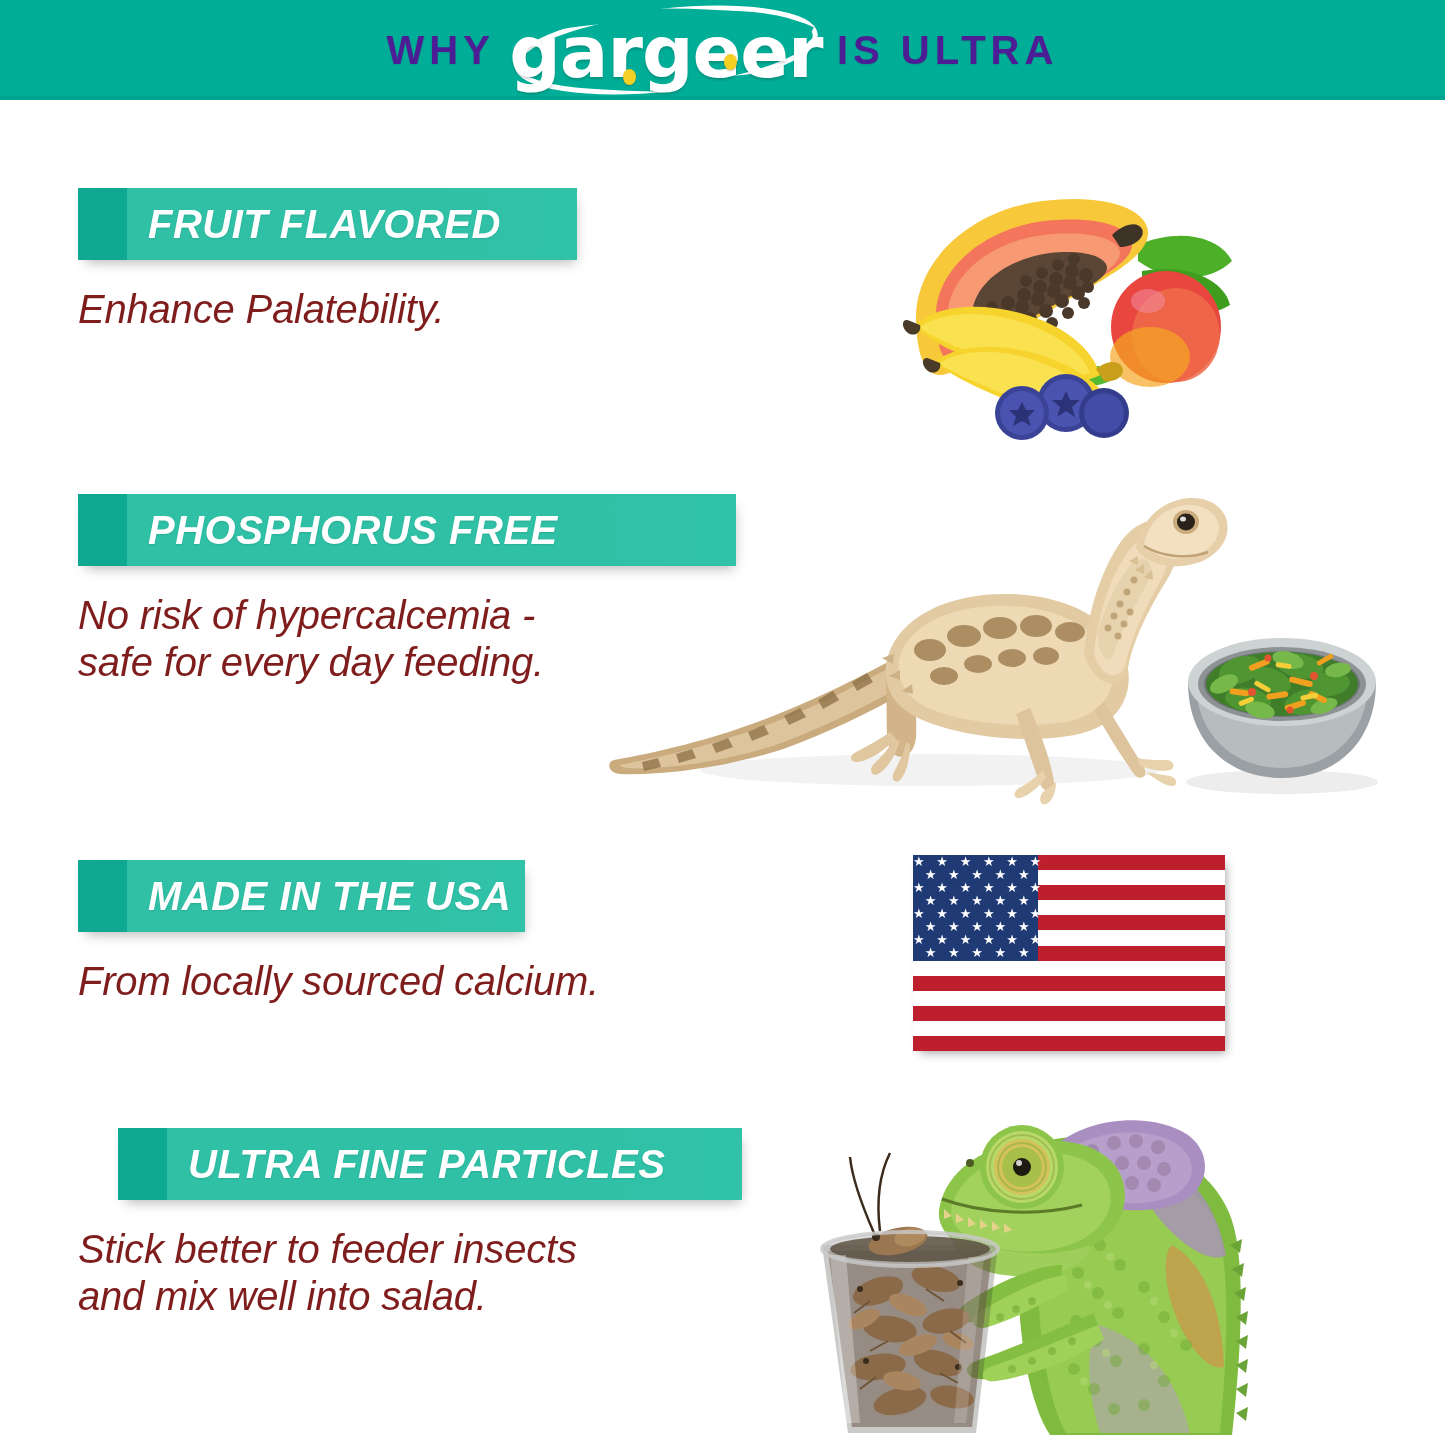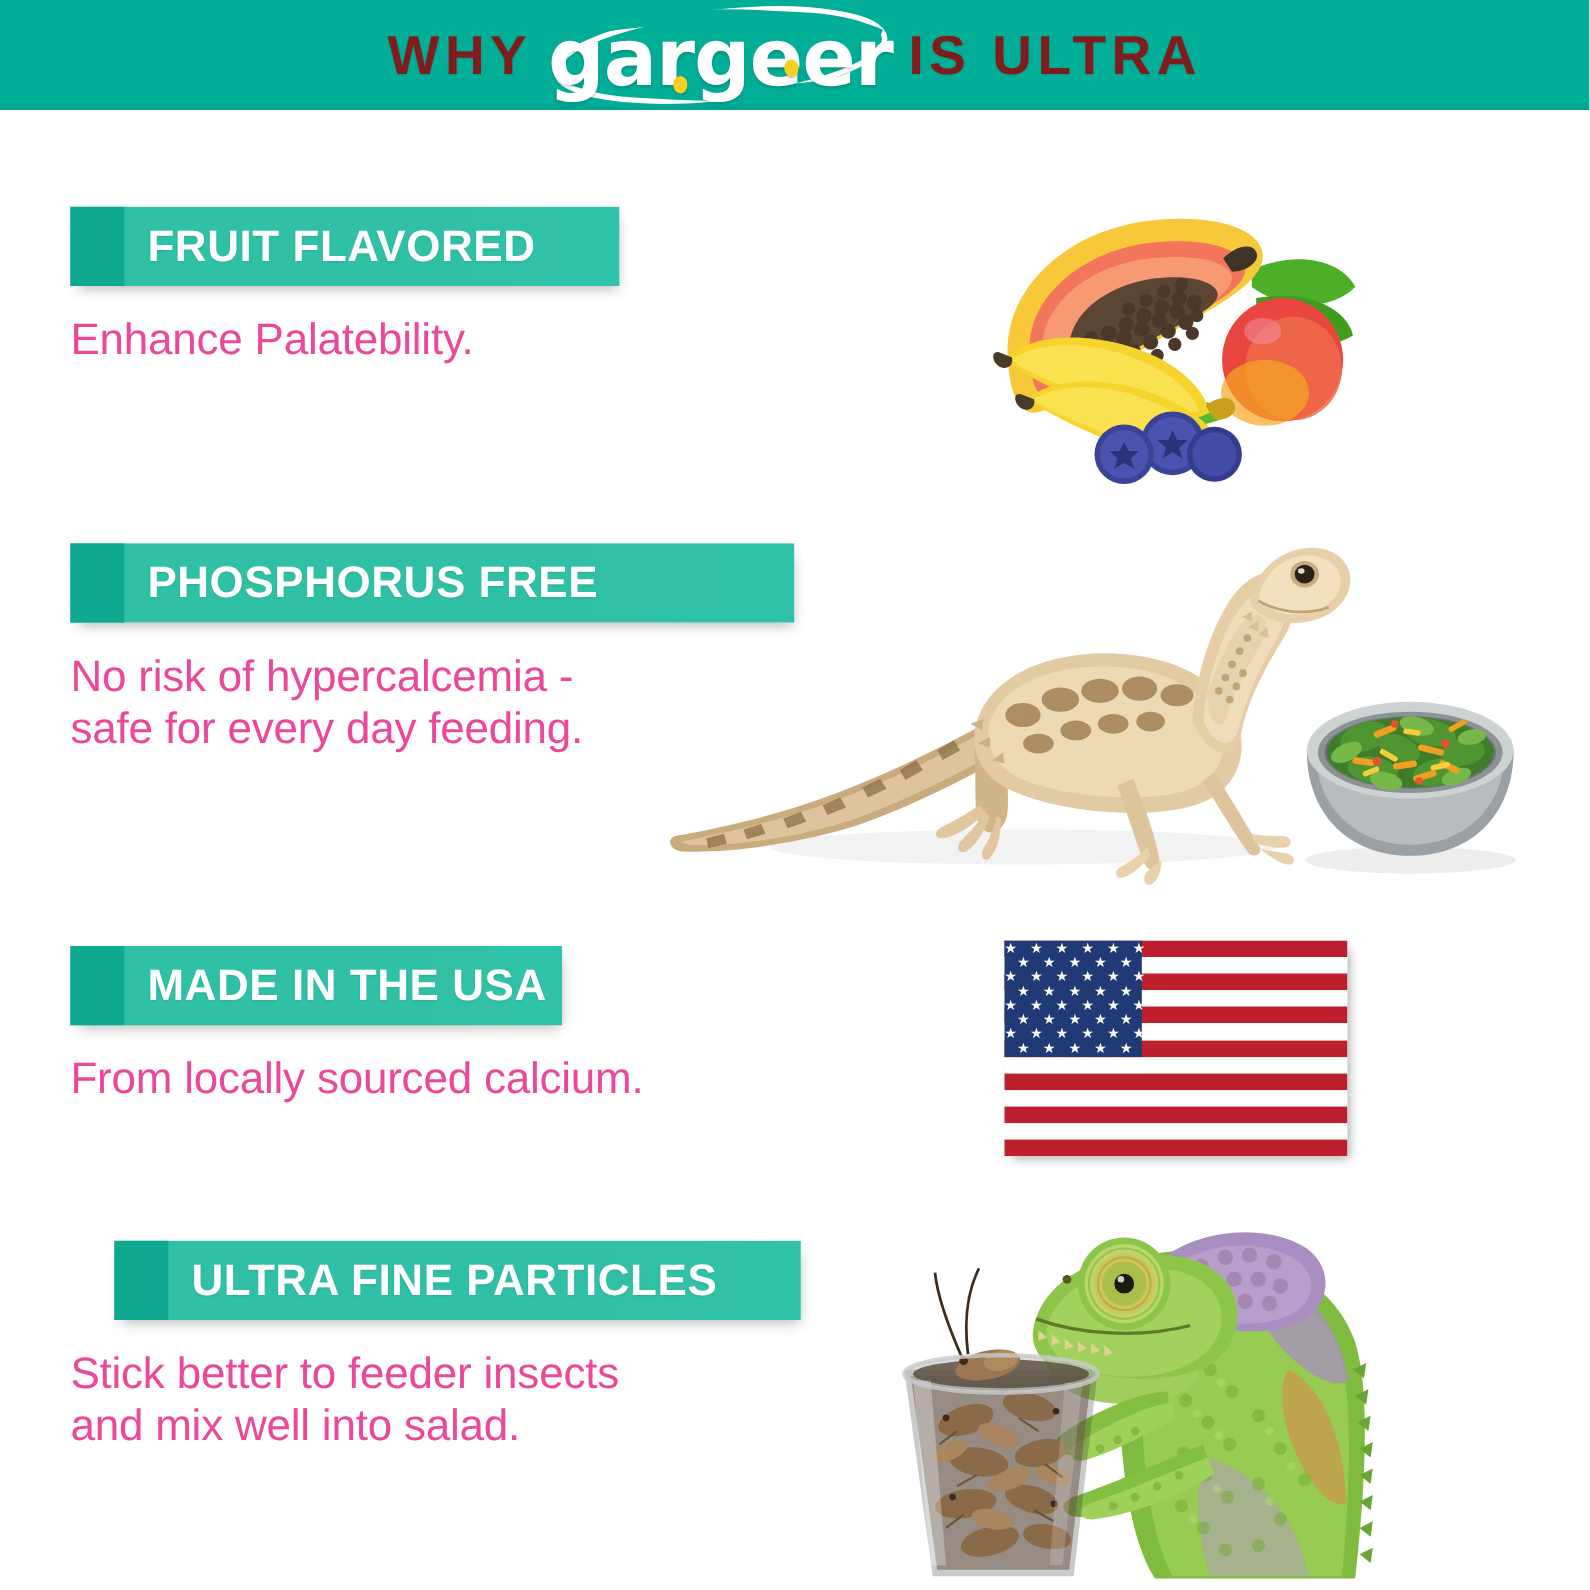--- a/index.html
+++ b/index.html
@@ -13,24 +13,24 @@
 
   
   .header{
     position:absolute;left:0;top:0;width:1445px;height:100px;
     background:#00ae98;
     display:flex;align-items:center;justify-content:center;
     box-shadow:inset 0 -4px 0 rgba(0,0,0,0.06);
   }
   .header-inner{display:flex;align-items:center;gap:16px;}
   .hdr-word{
-    color:#7f1d1d;
+    color:#4c1d95;
     font-family:"Liberation Sans", sans-serif;
     font-weight:bold;
-    font-size:50px;
+    font-size:40px;
     letter-spacing:5px;
     line-height:1;
     text-shadow:0 1px 2px rgba(0,0,0,0.12);
   }
   .logo-wrap{
     position:relative;width:310px;height:86px;
     display:flex;align-items:center;justify-content:center;
   }
   .logo-swoosh{position:absolute;left:0;top:0;width:310px;height:86px;}
   .logo-text{
@@ -72,37 +72,37 @@
     font-family:"Liberation Sans", sans-serif;
     font-weight:bold;
     font-size:40px;
     letter-spacing:0.5px;
     white-space:nowrap;
     margin-left:70px;
     text-shadow:0 1px 2px rgba(0,0,0,0.10);
   }
   .desc{
     margin-top:26px;
-    color:#ec4899;
+    color:#7f1d1d;
     font-family:"Liberation Sans", sans-serif;
     font-size:40px;
     line-height:1.18;
     white-space:pre-line;
     letter-spacing:-0.2px;
   }
 
   .f1{top:188px;}
   .f1 .banner{width:499px;}
   .f2{top:494px;}
   .f2 .banner{width:658px;}
   .f3{top:860px;}
   .f3 .banner{width:447px;}
   .f4{top:1128px;}
   .f4 .banner{width:624px;margin-left:40px;}
-  .feature{left:64px;}
+  .feature{left:78px;font-style:italic;}
 
   
   .art{position:absolute;}
 
   
   .art-fruit{left:880px;top:175px;width:370px;height:260px;}
 
   
   .art-lizard{left:600px;top:470px;width:810px;height:340px;}
 

